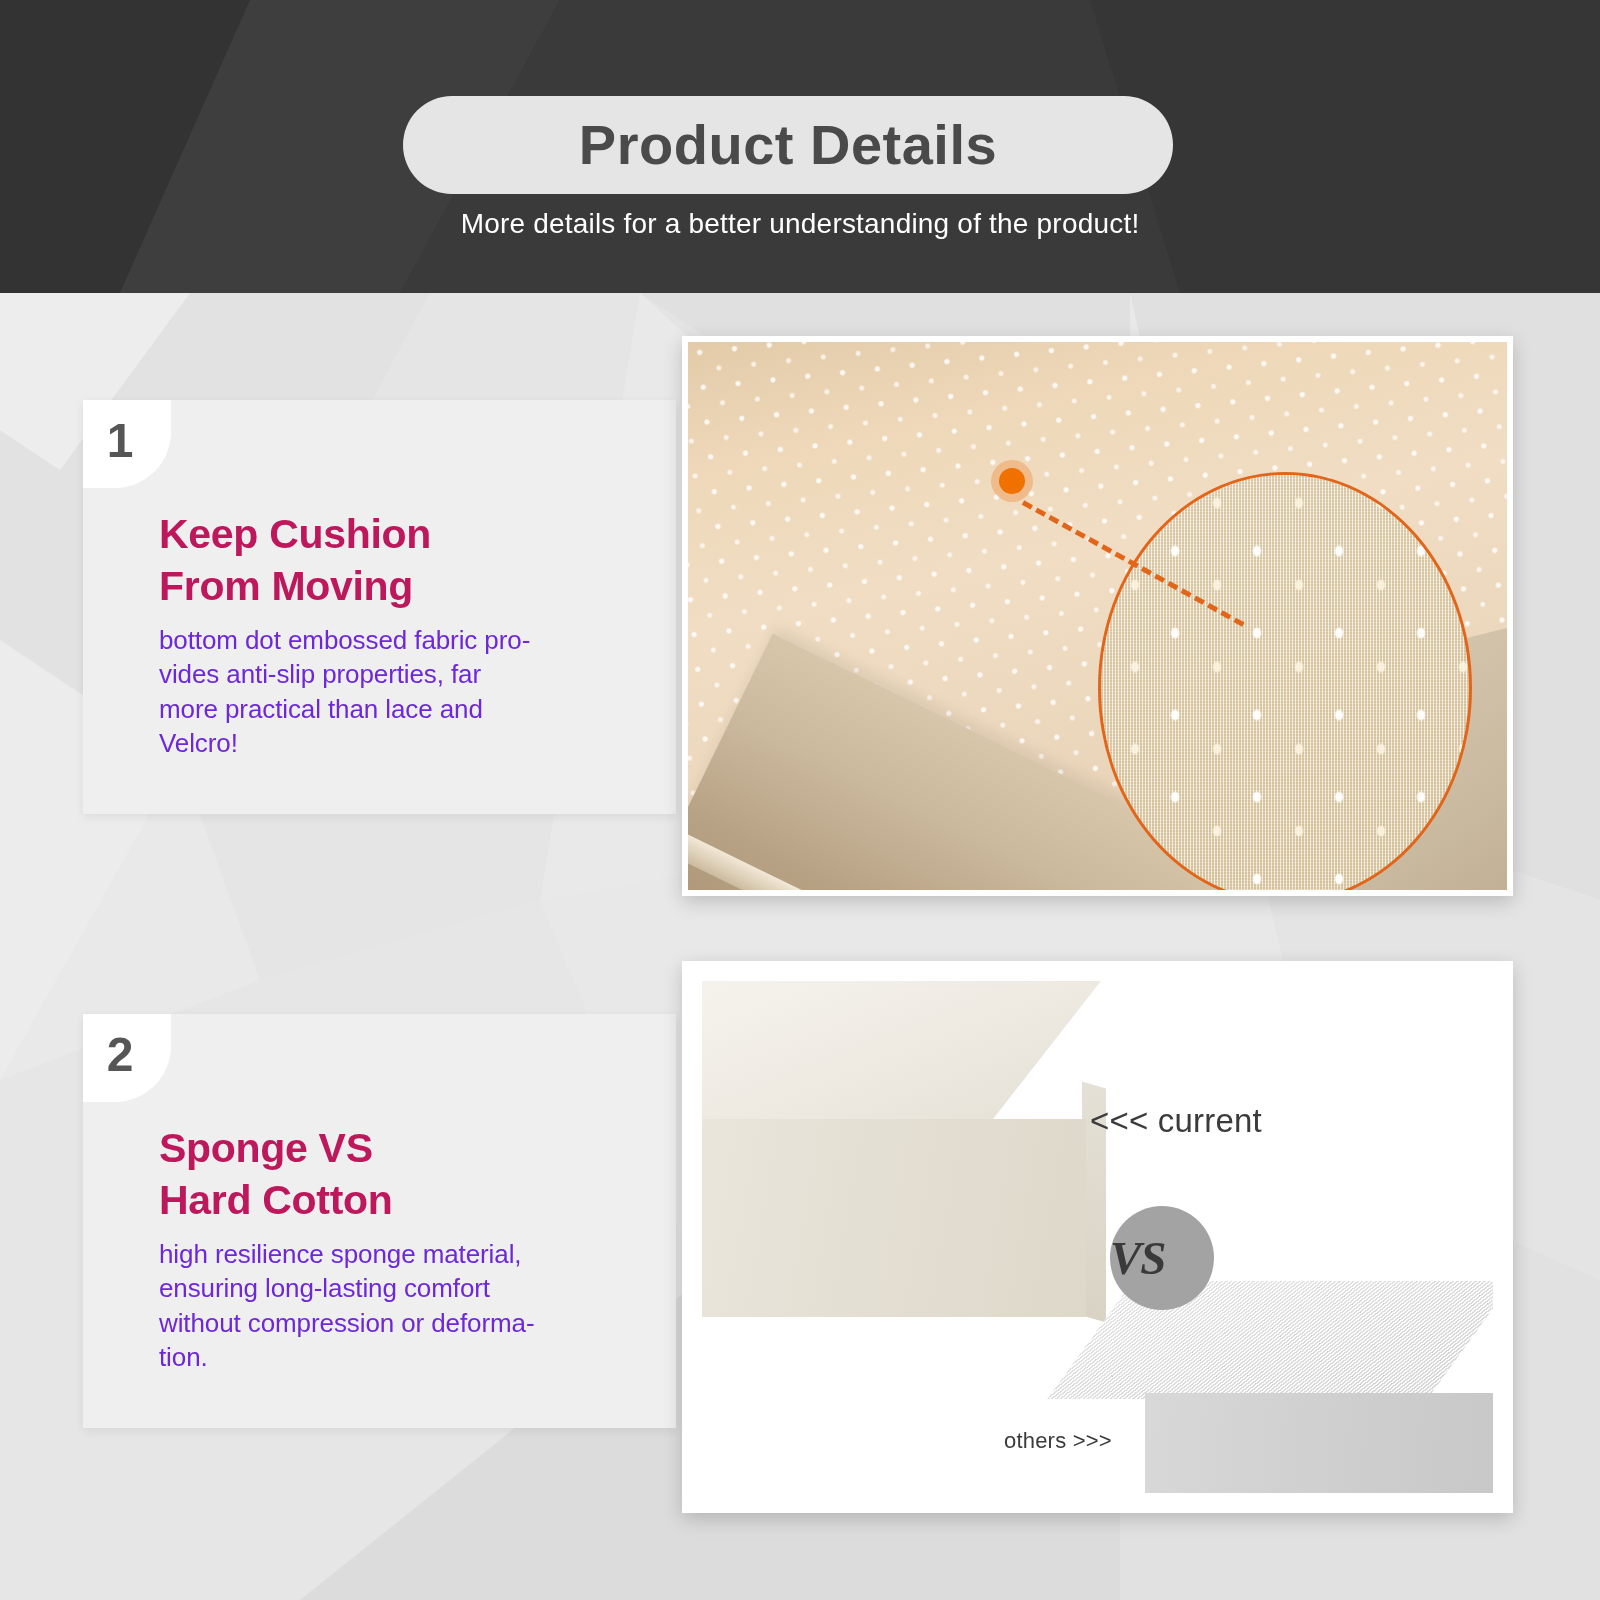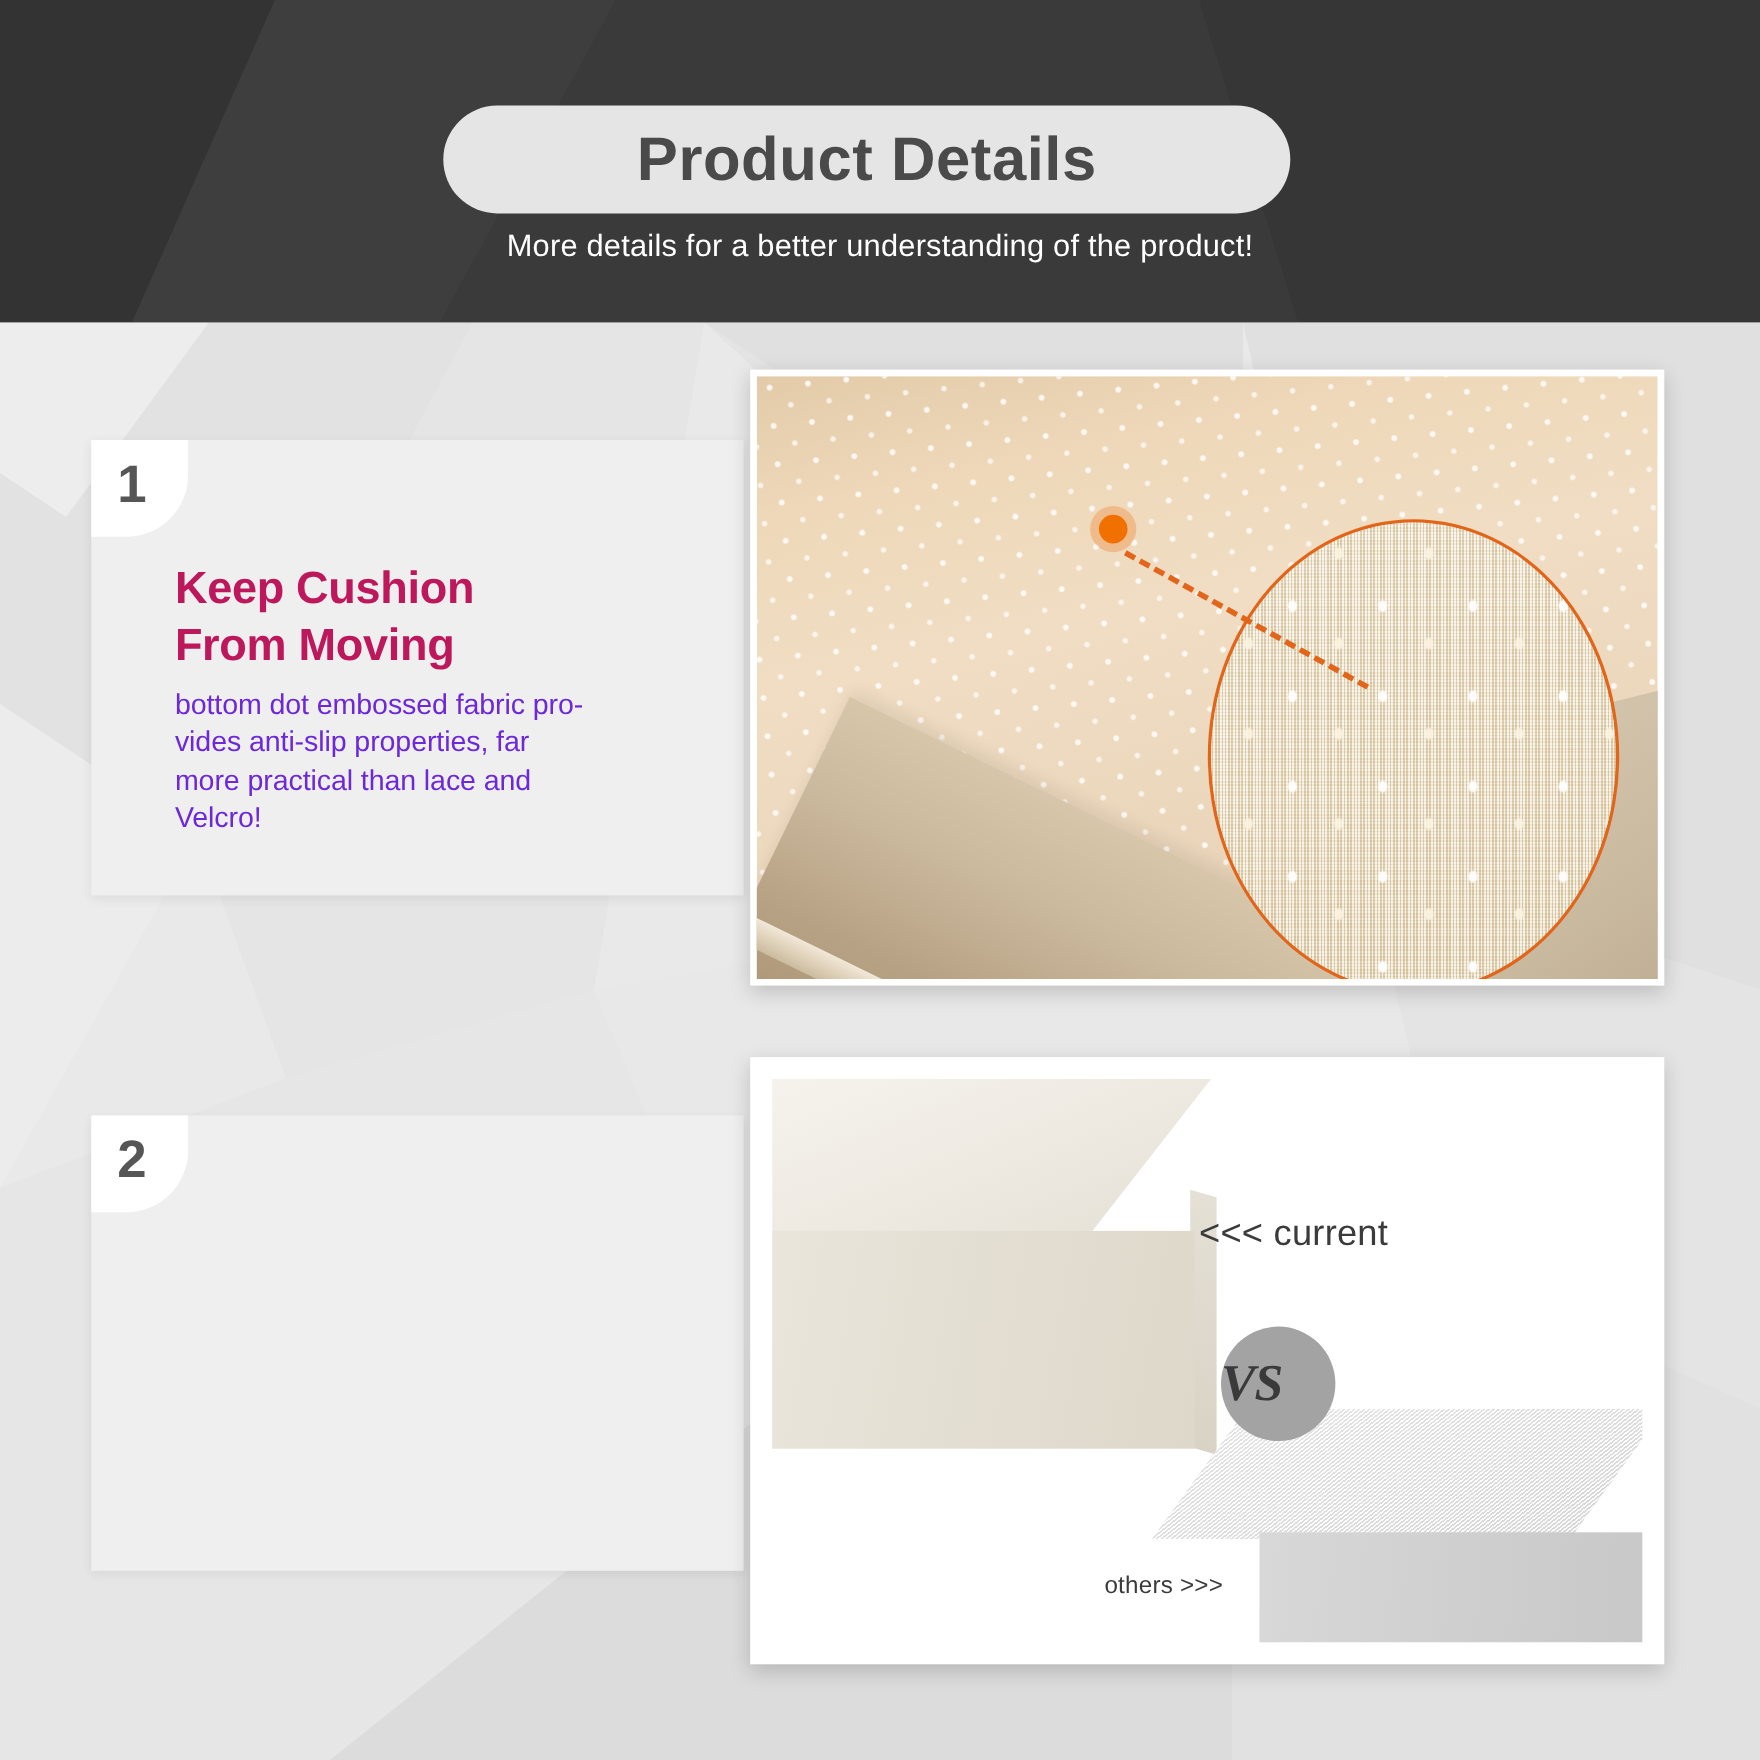--- a/index.html
+++ b/index.html
@@ -308,20 +308,28 @@
 
       <div class="leader"></div>
       <div class="hotspot"></div>
     </div>
   </div>
 
   <div class="text-card card2">
     <div class="num-badge">
       <span>2</span>
     </div>
+    <div class="card-body">
+      <div class="card-title">Sponge VS
+Hard Cotton</div>
+      <div class="card-desc">high resilience sponge material,
+ensuring long-lasting comfort
+without compression or deforma-
+tion.</div>
+    </div>
   </div>
 
   <div class="photo p2">
     <div class="photo-inner">
       <div class="vs-bg"></div>
 
       <div class="foam-top"></div>
       <div class="foam-bevel"></div>
       <div class="foam-front"></div>
 

